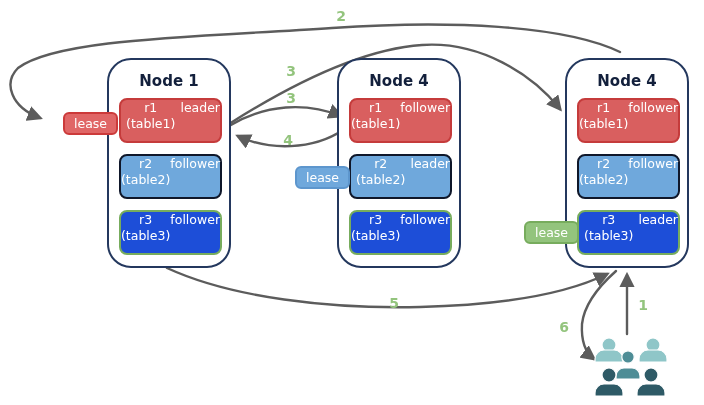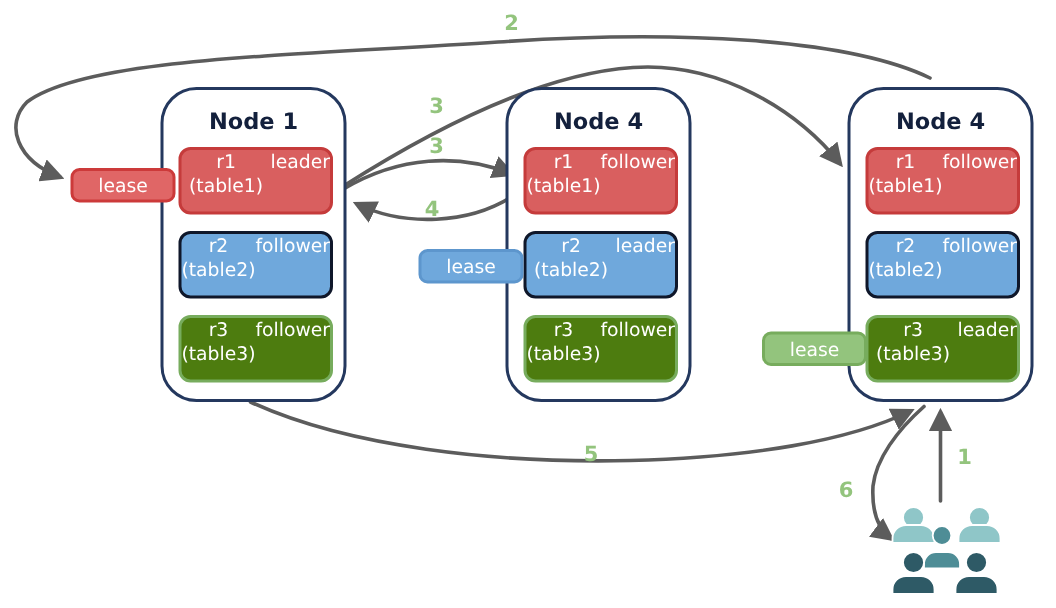--- a/index.html
+++ b/index.html
@@ -45,31 +45,32 @@
     font-size:12.5px;
     line-height:1.3;
     text-align:center;
     display:flex;justify-content:center;
   }
   .replica.pos-0{top:38px}
   .replica.pos-1{top:94px}
   .replica.pos-2{top:150px}
   .red{background:#d95f5f;border:2px solid #c53b3b}
   .blue{background:#6fa8dc;border:2px solid #0f172a}
-  .green{background:#4d7c0f;border:2px solid #77ac5d}
+  .green{background:#1d4ed8;border:2px solid #77ac5d}
   
   .lease{
     position:absolute;
-    width:70px;height:23px;
+    width:55px;height:23px;
     box-sizing:border-box;
     border-radius:6px;
     color:#ffffff;
     font-size:12.5px;
     line-height:20px;
     text-align:center;
+    margin-left:16px;
   }
   .lease-red{left:47px;top:112px;background:#e06666;border:2px solid #cc3a3a}
   .lease-blue{left:279px;top:166px;background:#6fa8dc;border:2px solid #5d96cd}
   .lease-green{left:508px;top:221px;background:#93c47d;border:2px solid #77ac5d}
   
   .step{
     position:absolute;
     transform:translateX(-50%);
     color:#93c47d;
     font-size:14px;

